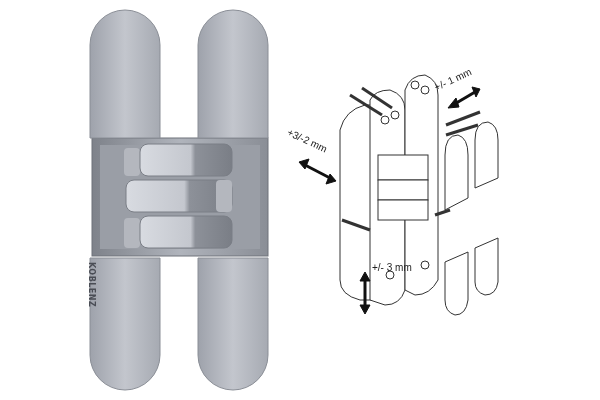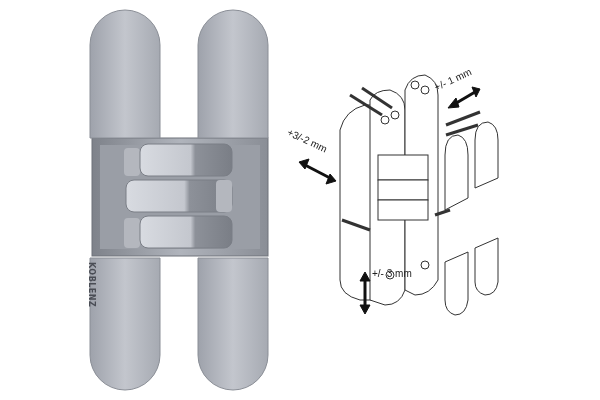--- a/index.html
+++ b/index.html
@@ -85,13 +85,13 @@
   </g>
 
   <path d="M175 105 Q175 85 188 85 Q198 88 198 105 L198 148 L175 160 Z" fill="#fff"></path>
   <path d="M205 90 Q205 72 218 72 Q228 75 228 90 L228 128 L205 138 Z" fill="#fff"></path>
   <path d="M175 212 L198 202 L198 250 Q196 265 185 265 Q175 262 175 250 Z" fill="#fff"></path>
   <path d="M205 198 L228 188 L228 232 Q226 245 215 245 Q205 242 205 232 Z" fill="#fff"></path>
 </svg>
 
 <div class="label" style="left:433px;top:74px;transform:rotate(-25deg);">+/- 1 mm</div>
 <div class="label" style="left:286px;top:135px;transform:rotate(25deg);">+3/-2 mm</div>
-<div class="label" style="left:372px;top:268px;">+/- 3 mm</div>
+<div class="label" style="left:372px;top:262px;">+/- 3 mm</div>
 
 </body></html>

